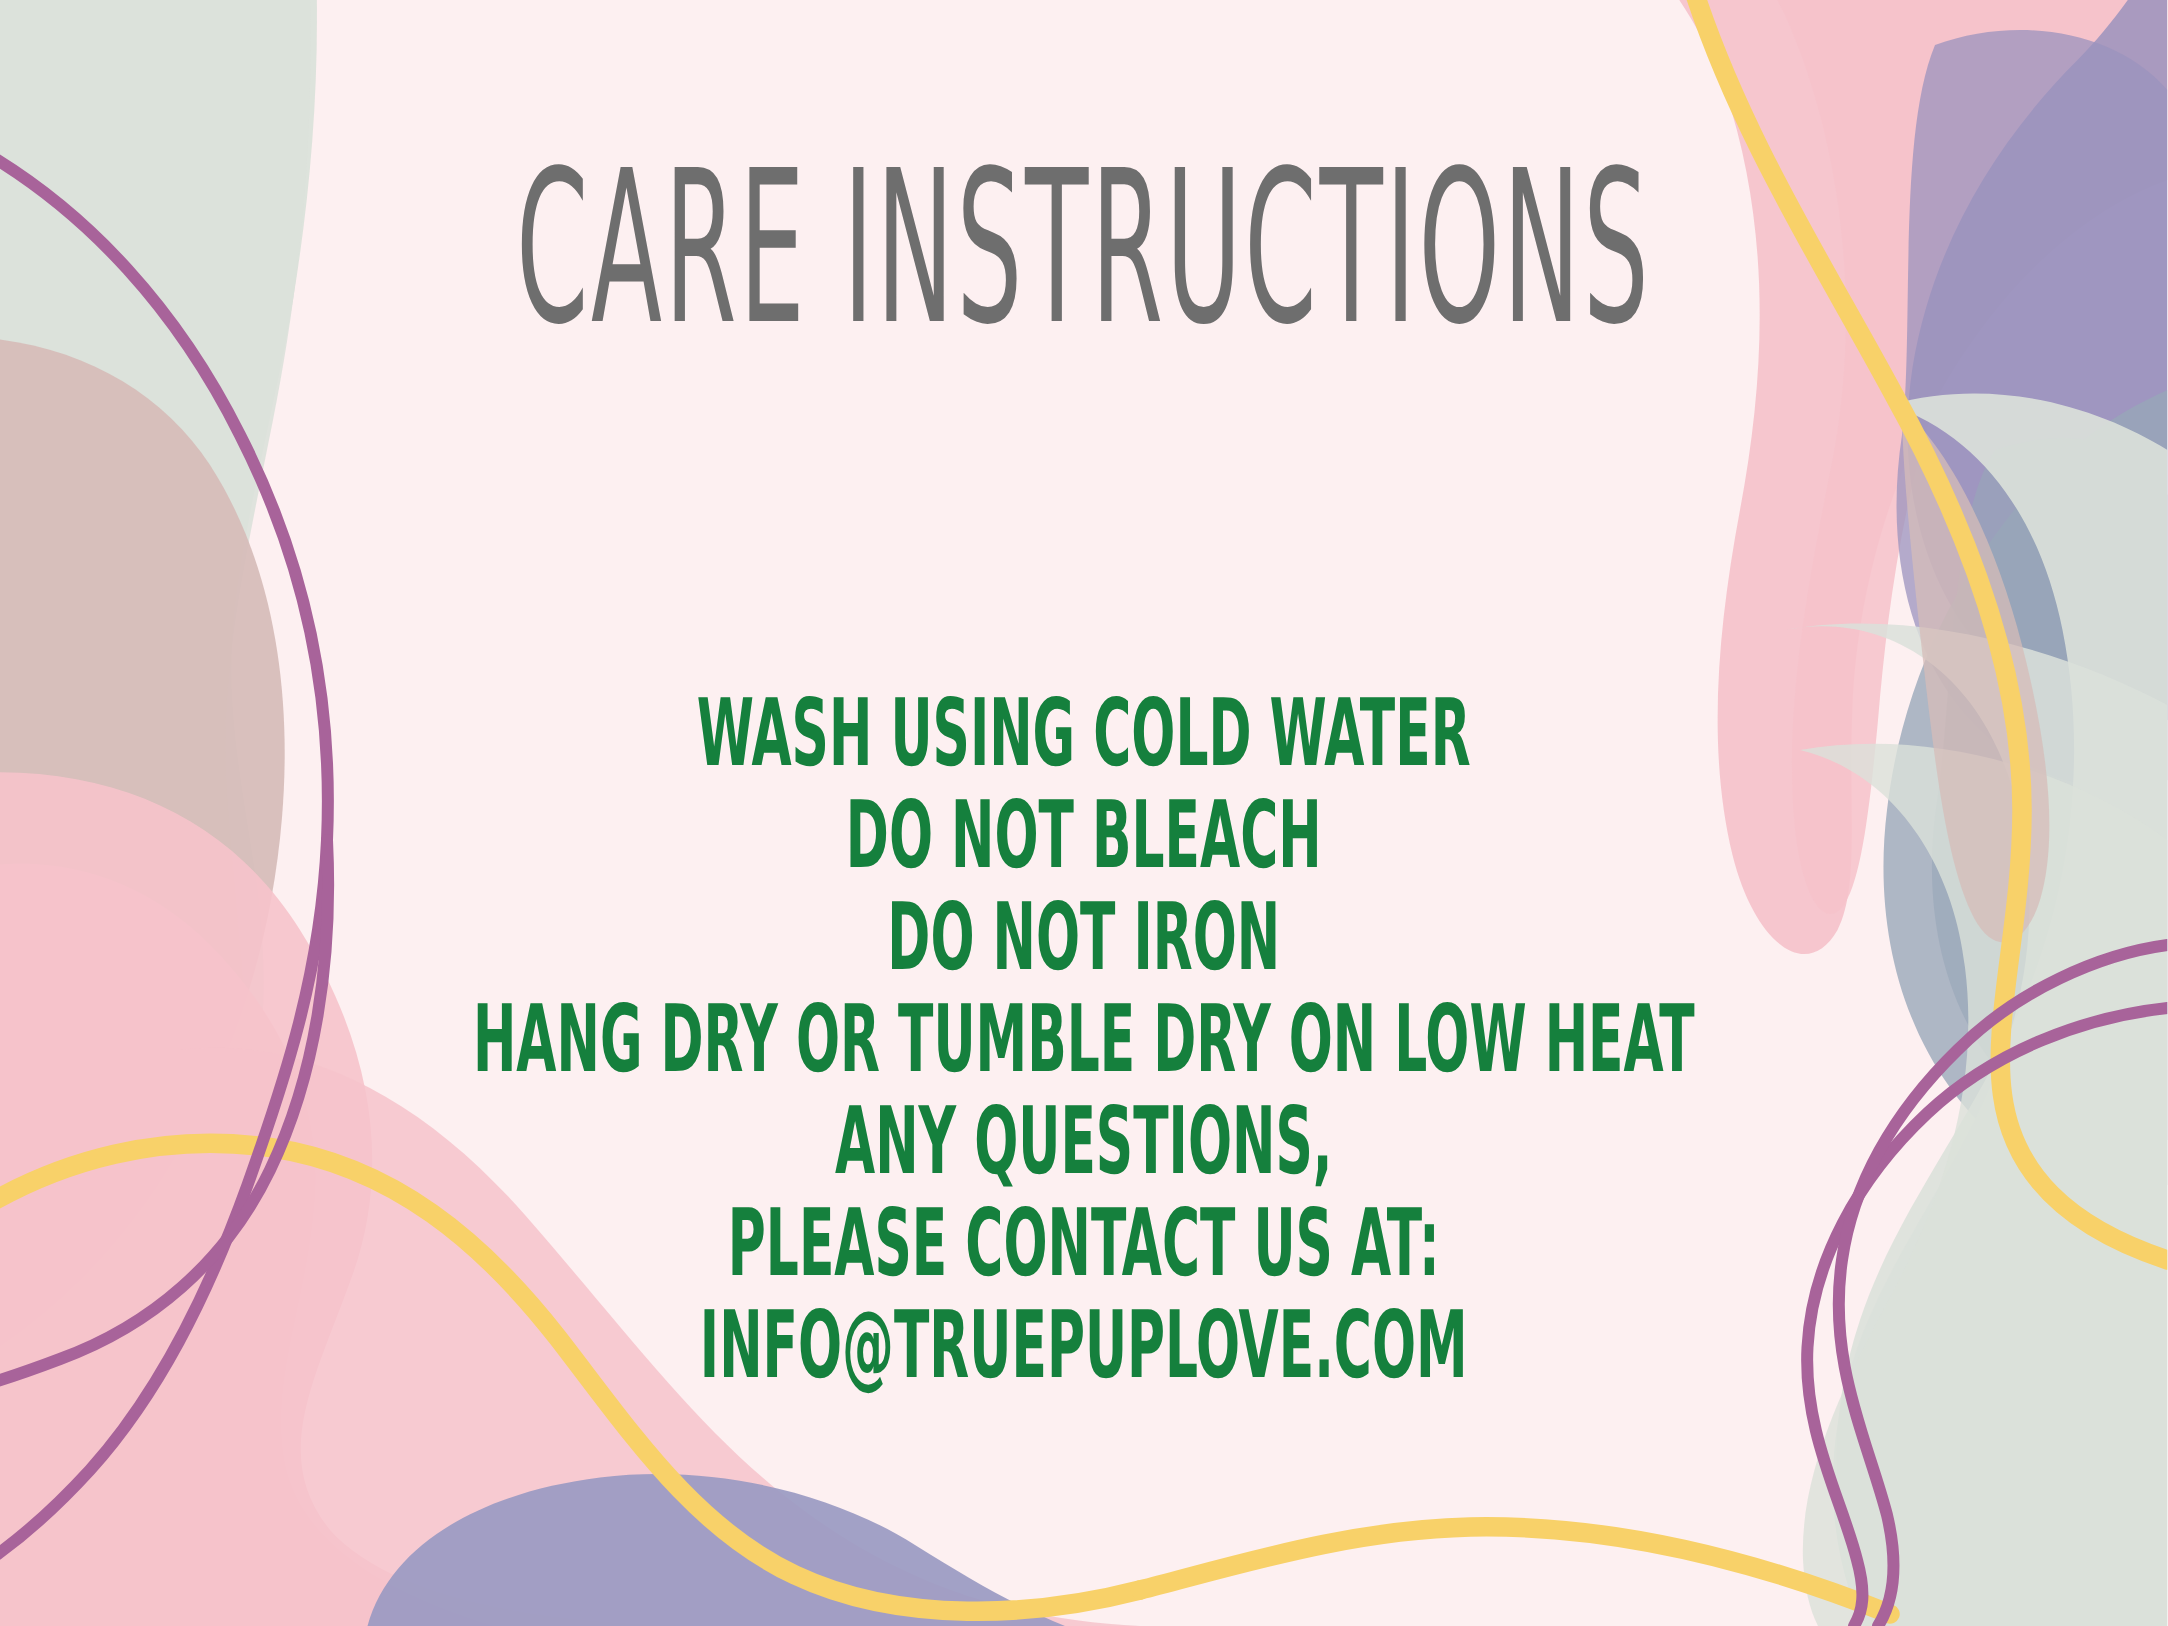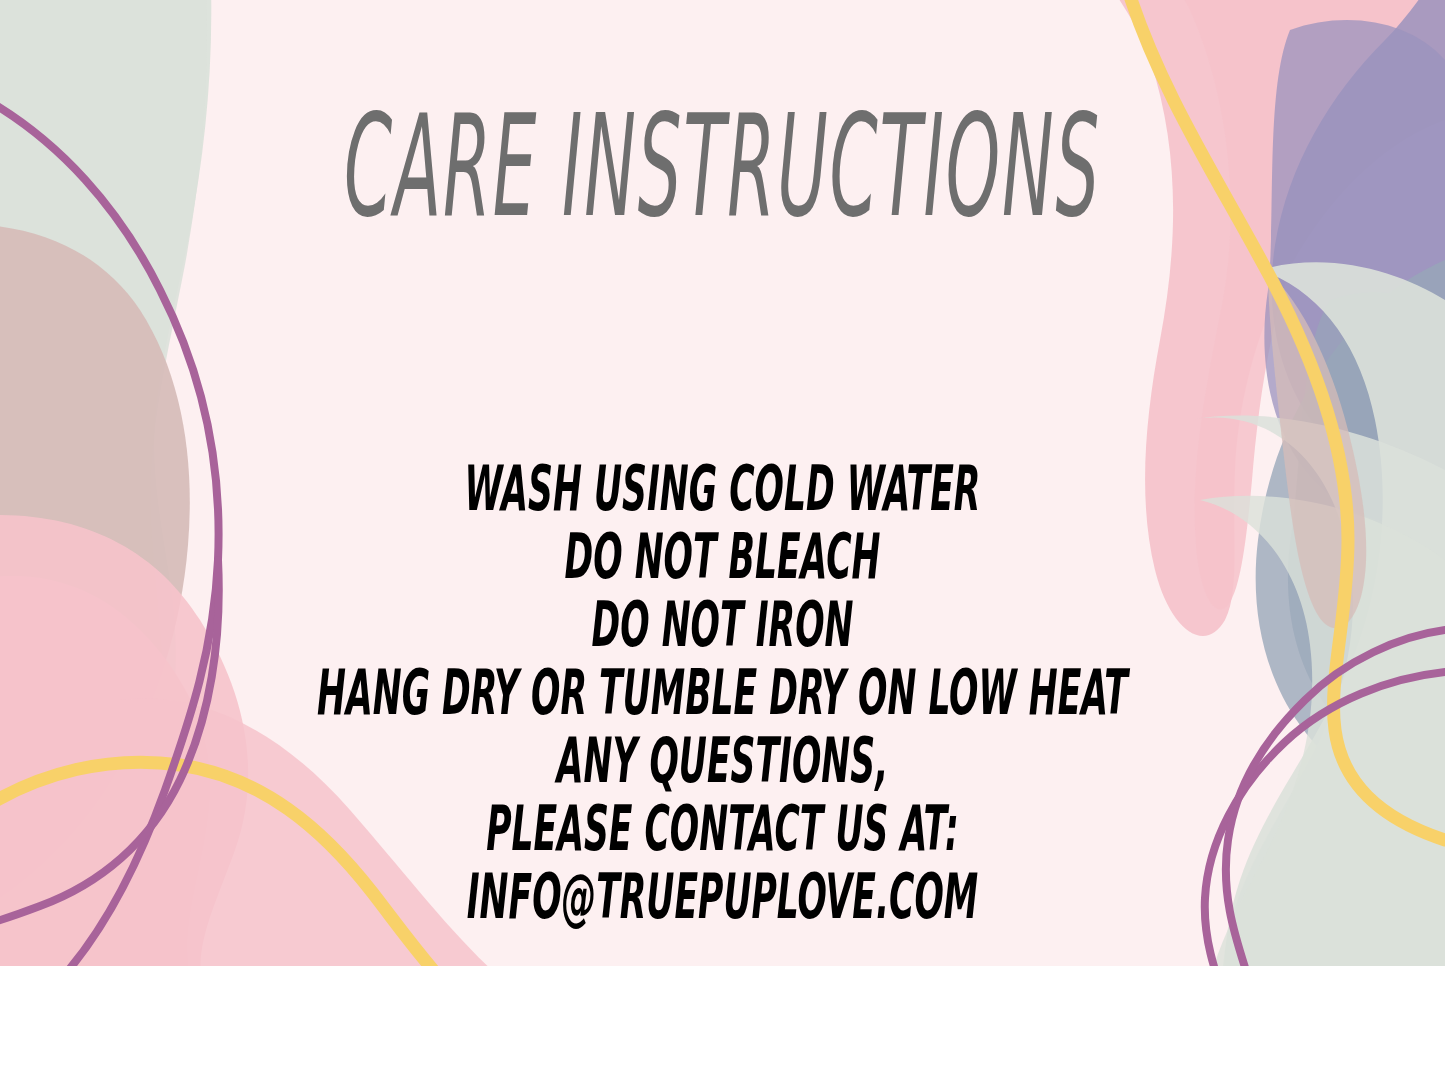--- a/index.html
+++ b/index.html
@@ -3,25 +3,24 @@
 <meta charset="utf-8">
 <style>
   html, body {
     margin: 0;
     padding: 0;
     background: #ffffff;
   }
   #card {
     position: relative;
     width: 1445px;
-    height: 966px;
+    height: 1084px;
     overflow: hidden;
     background: #fdf0f1;
     font-family: "Liberation Sans", sans-serif;
-    font-style: italic;
   }
   #bg-art {
     position: absolute;
     inset: 0;
     width: 1445px;
     height: 1084px;
     display: block;
   }
   #content {
     position: absolute;
@@ -65,21 +64,21 @@
     letter-spacing: 0px;
     transform: scaleX(0.62);
     white-space: nowrap;
   }
   #instructions {
     position: absolute;
     top: 455px;
     left: 0;
     right: 0;
     text-align: center;
-    color: #000000;
+    color: #15803d;
   }
   .inst-line {
     font-family: "DejaVu Sans Condensed", "Liberation Sans Narrow", "Liberation Sans", sans-serif;
     font-size: 62px;
     line-height: 68px;
     font-weight: 700;
     letter-spacing: 0px;
     transform: scaleX(0.62);
     white-space: nowrap;
   }

